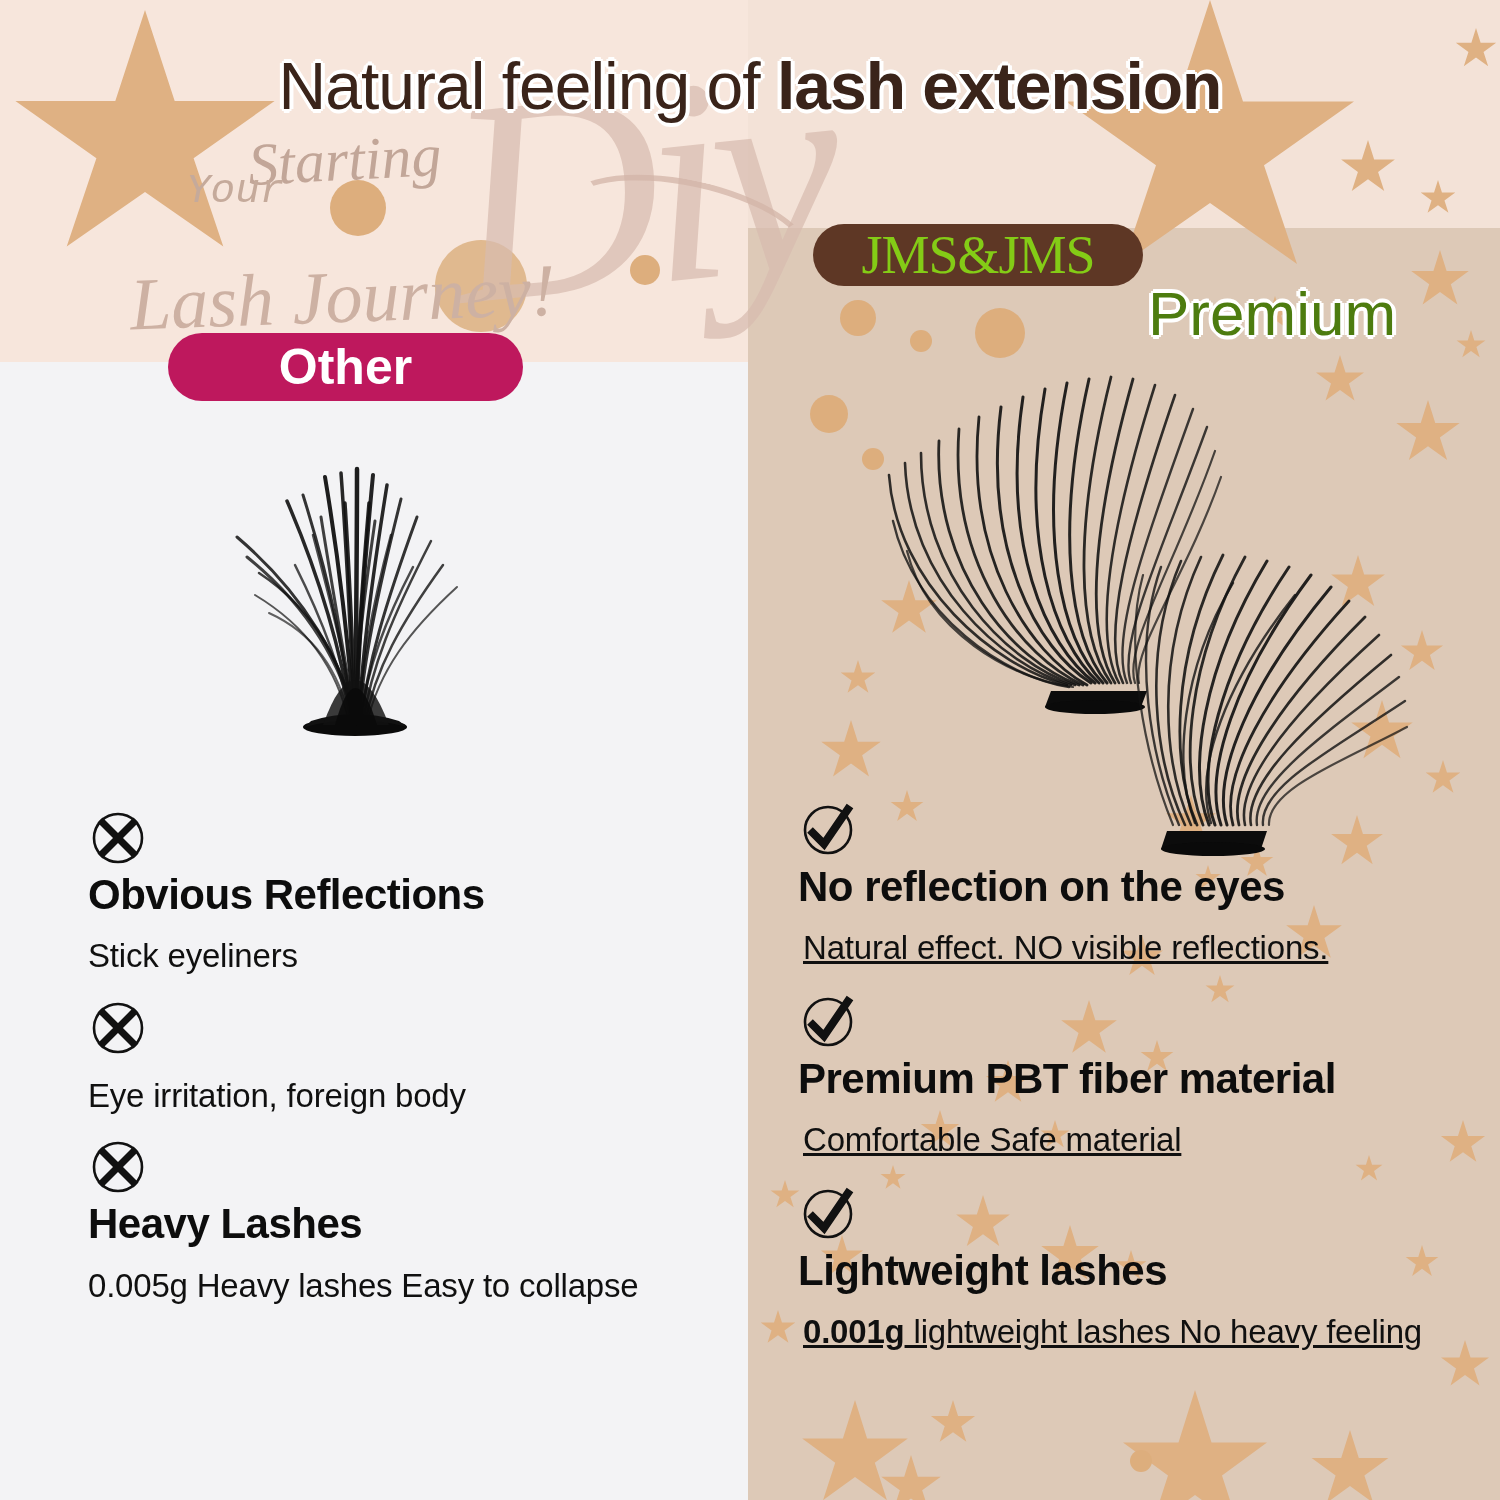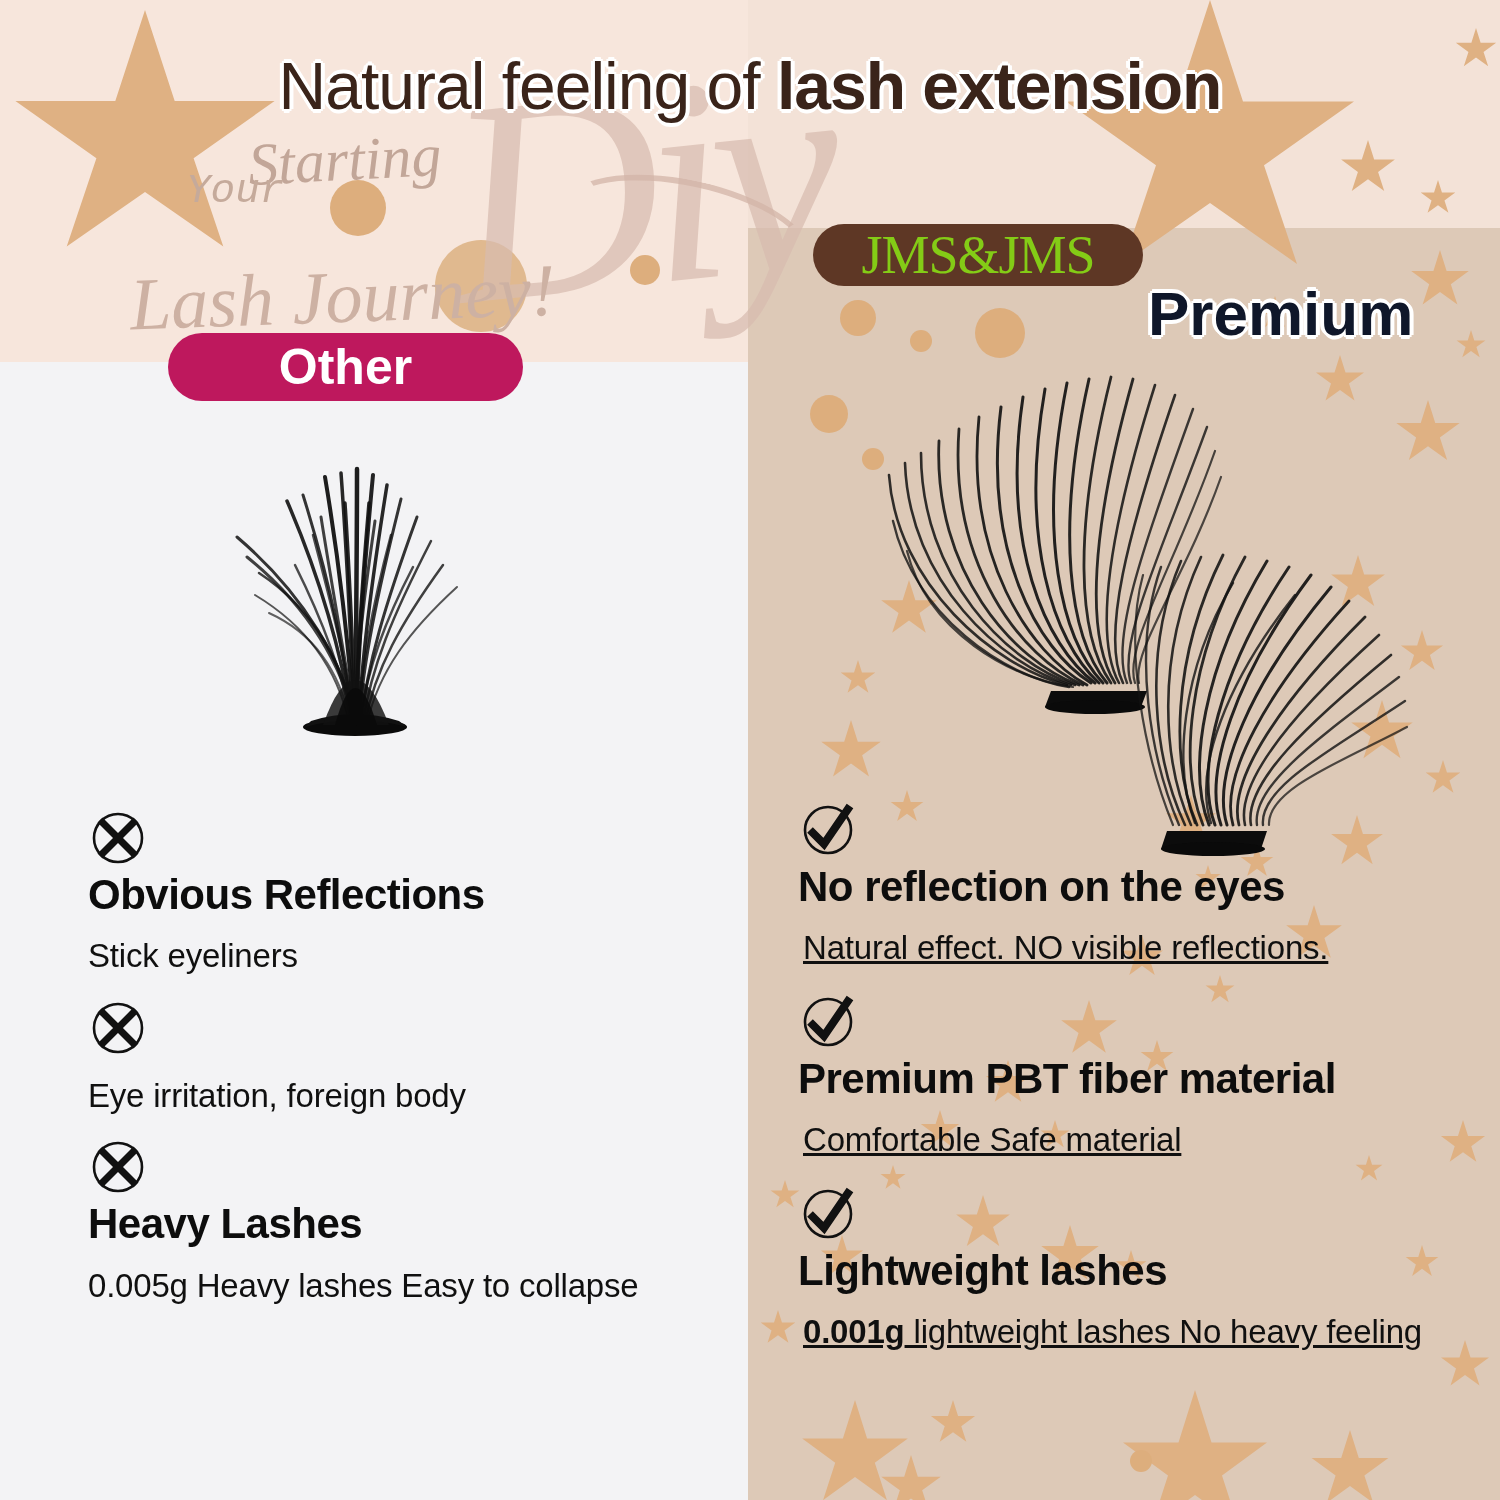--- a/index.html
+++ b/index.html
@@ -145,22 +145,22 @@
     justify-content: center;
     color: #84cc16;
     font-family: "Liberation Serif", serif;
     font-size: 54px;
     letter-spacing: -1px;
   }
   .label-premium {
     position: absolute;
     left: 1148px; top: 278px;
     font-size: 62px;
-    font-weight: bold;
-    color: #0f172a;
+    font-weight: normal;
+    color: #4d7c0f;
     white-space: nowrap;
     text-shadow:
        3px 0 0 #fff, -3px 0 0 #fff, 0 3px 0 #fff, 0 -3px 0 #fff,
        2px 2px 0 #fff, -2px 2px 0 #fff, 2px -2px 0 #fff, -2px -2px 0 #fff,
        4px 0 0 #fff, -4px 0 0 #fff, 0 4px 0 #fff, 0 -4px 0 #fff;
   }
 
   
   .feature-list {
     position: absolute;

